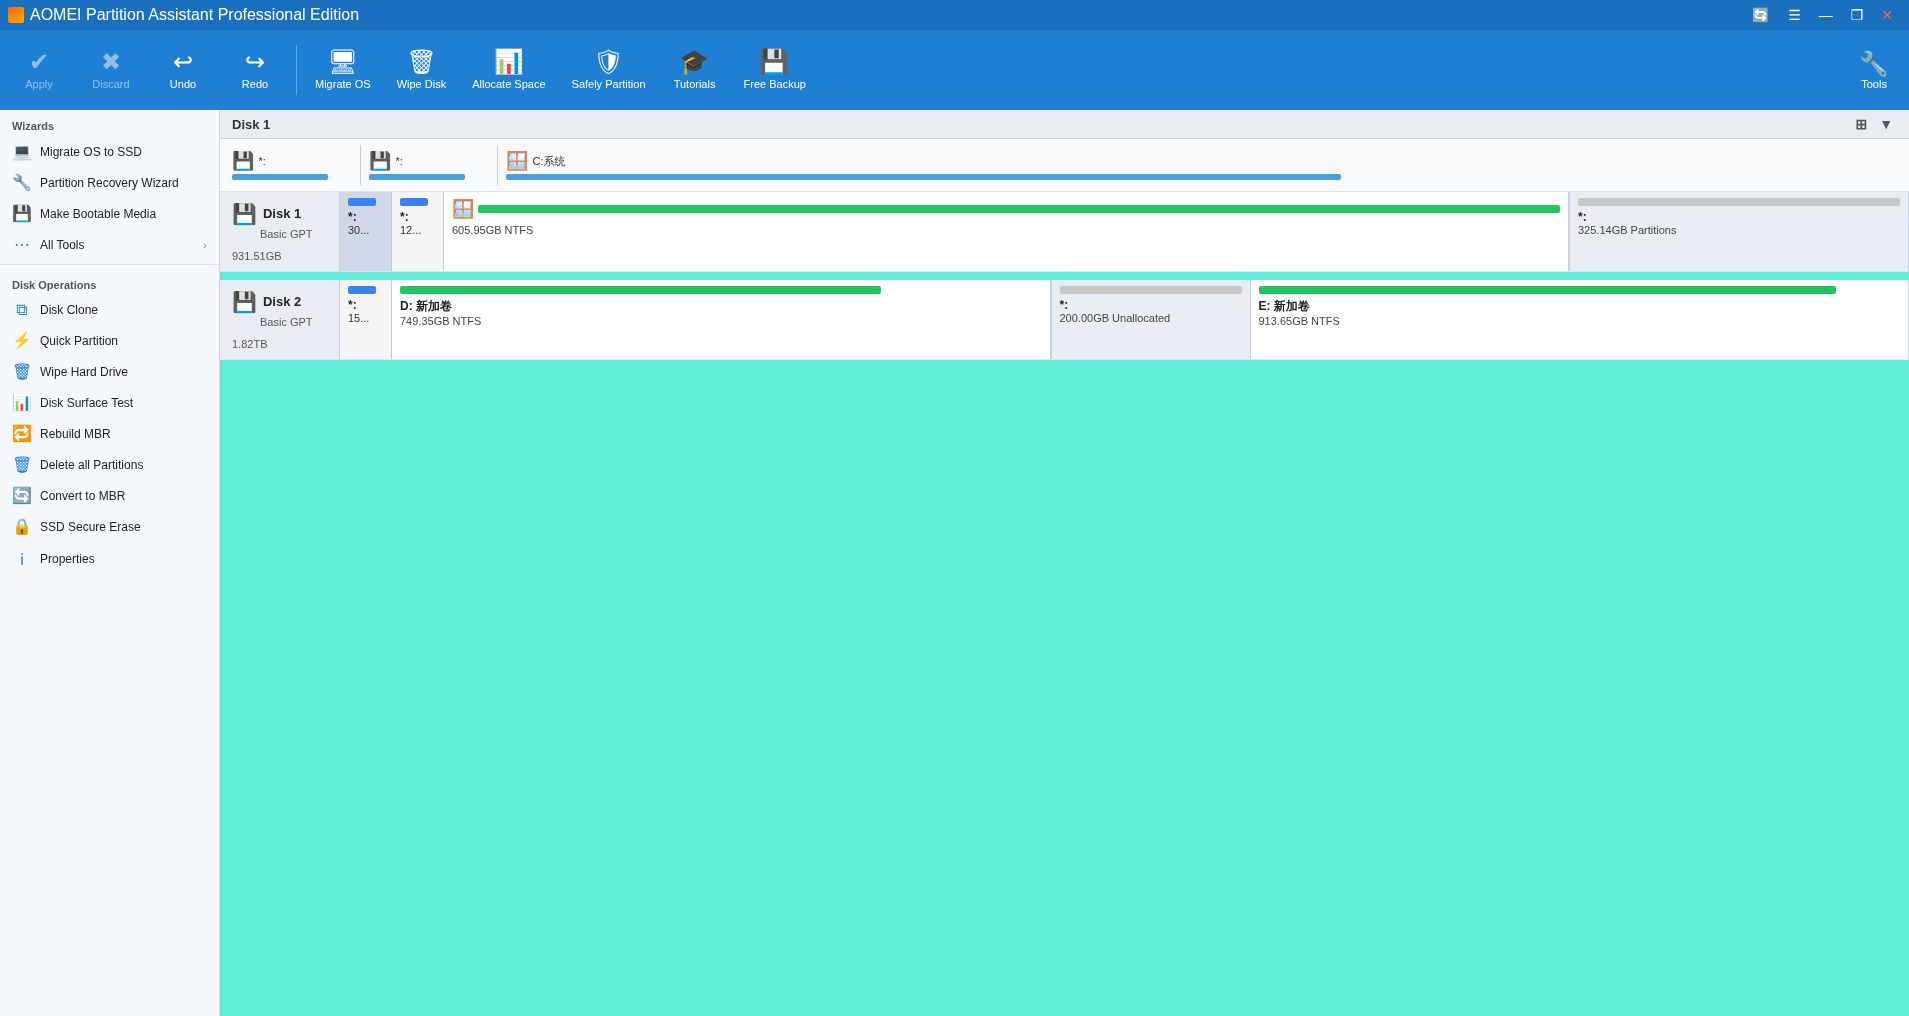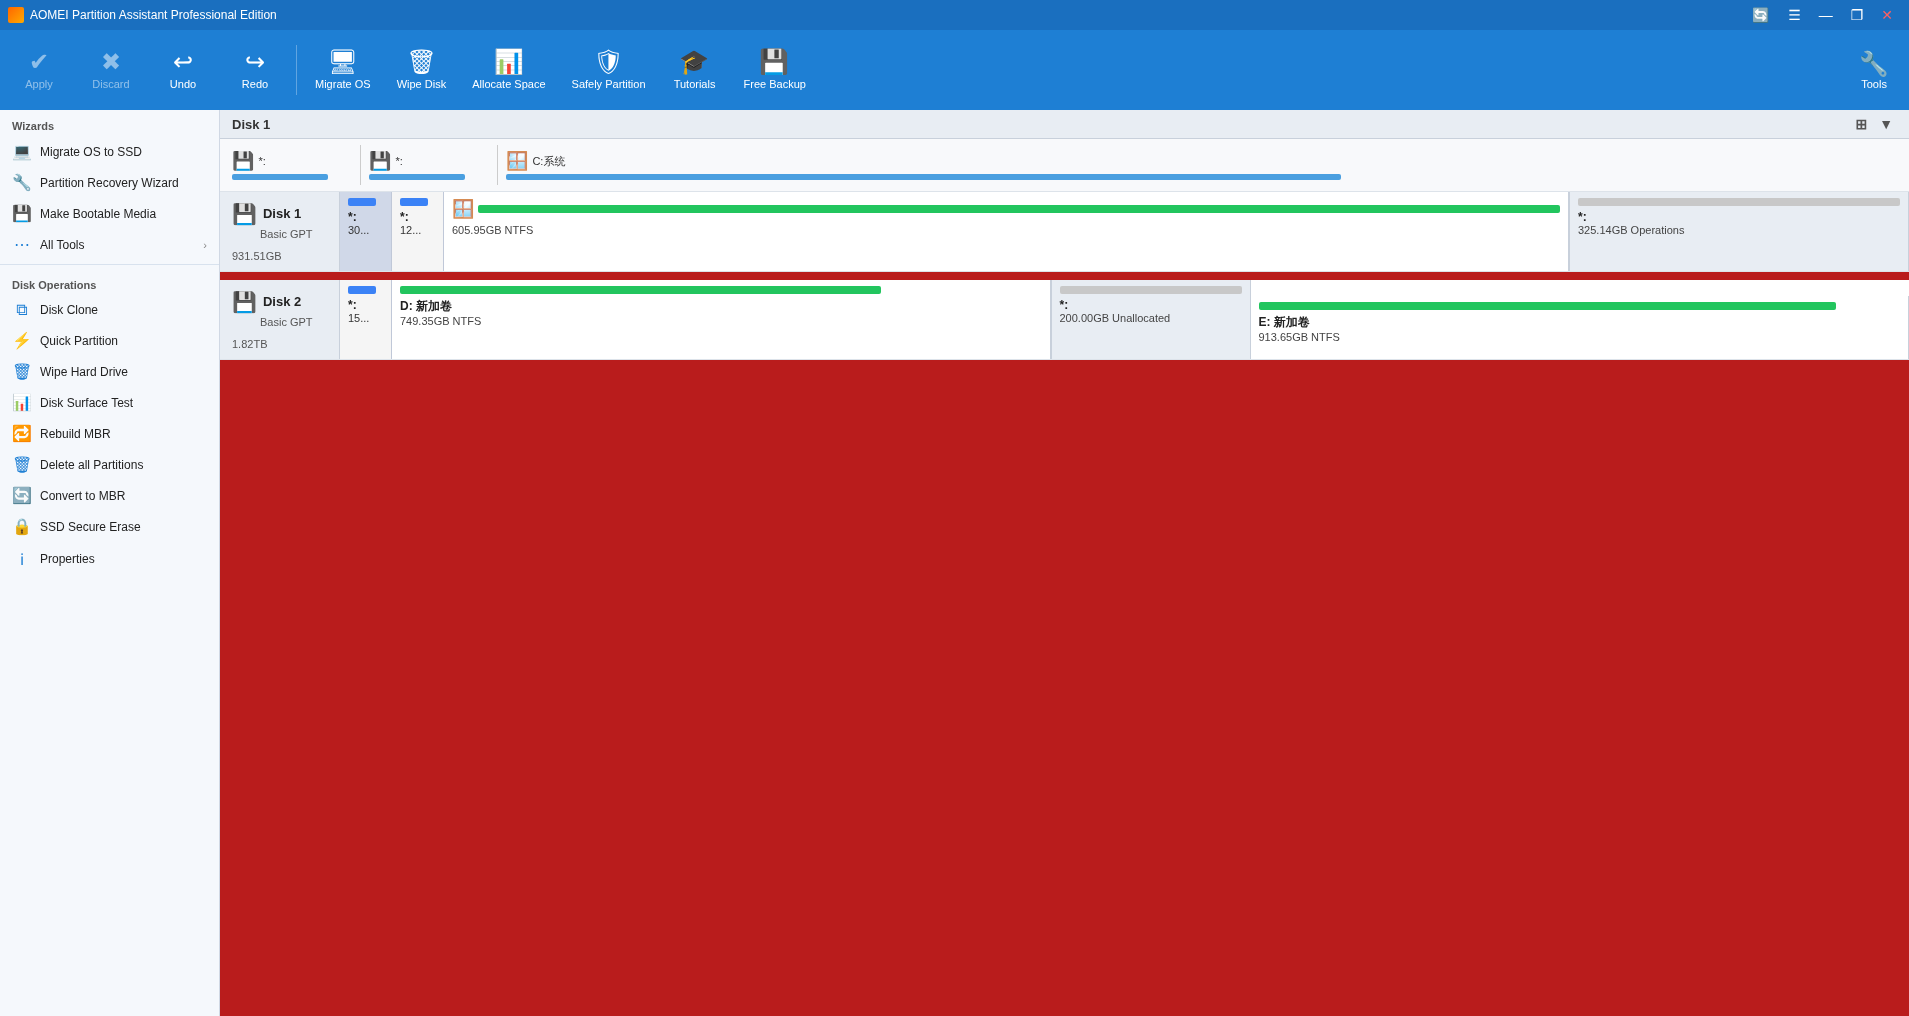--- a/index.html
+++ b/index.html
@@ -4,21 +4,21 @@
   <style>
     * { box-sizing: border-box; margin: 0; padding: 0; font-family: 'Segoe UI', Arial, sans-serif; }
     body { width: 1909px; height: 1016px; overflow: hidden; background: #f0f0f0; }
 
     
     .title-bar {
       display: flex; align-items: center; justify-content: space-between;
       background: #1a6fbf; height: 30px; padding: 0 8px;
     }
     .title-bar-left { display: flex; align-items: center; gap: 6px; }
-    .title-bar-text { color: white; font-size: 12px; font-weight: 500; }
+    .title-bar-text { color: white; font-size: 16px; font-weight: 500; }
     .title-bar-controls { display: flex; gap: 2px; }
     .title-bar-btn { color: white; font-size: 14px; cursor: pointer; padding: 2px 8px; background: transparent; border: none; }
 
     
     .toolbar {
       display: flex; align-items: center; background: #1e7fd4; height: 80px; padding: 0 4px; gap: 2px;
     }
     .toolbar-btn {
       display: flex; flex-direction: column; align-items: center; justify-content: center;
       color: white; cursor: pointer; padding: 6px 12px; border-radius: 4px; min-width: 70px; height: 72px;
@@ -46,21 +46,21 @@
     }
     .sidebar-item {
       display: flex; align-items: center; gap: 8px; padding: 6px 12px;
       cursor: pointer; font-size: 12px; color: #222;
     }
     .sidebar-item .s-icon { font-size: 16px; color: #1e7fd4; width: 20px; text-align: center; flex-shrink: 0; }
     .sidebar-item-arrow { margin-left: auto; color: #888; font-size: 11px; }
     .sidebar-divider { height: 1px; background: #d8e2ee; margin: 4px 0; }
 
     
-    .content-area { flex: 1; background: #b91c1c; overflow: auto; padding: 0; }
+    .content-area { flex: 1; background: #5eead4; overflow: auto; padding: 0; }
 
     
     .disk-panel { background: white; margin: 0; padding: 0; }
     .disk-panel-header {
       display: flex; align-items: center; justify-content: space-between;
       background: #e8edf3; padding: 4px 12px; font-size: 13px; font-weight: 600; color: #333;
       border-bottom: 1px solid #c8d0db;
     }
     .disk-panel-header-icons { display: flex; gap: 4px; }
     .disk-panel-header-icons span { cursor: pointer; font-size: 14px; color: #555; padding: 2px 4px; }
@@ -300,21 +300,21 @@
             <div style="display:flex;align-items:center;gap:4px;margin-bottom:4px;">
               <span style="font-size:18px;">🪟</span>
               <div style="flex:1;background:#22c55e;height:8px;border-radius:2px;"></div>
             </div>
             <div class="part-size">605.95GB NTFS</div>
           </div>
 
           <div class="partition-seg" style="flex:0 0 340px;background:#e8edf3;border-left:1px solid #c8d0db;">
             <div style="background:#c8c8c8;height:8px;border-radius:2px;width:100%;margin-bottom:4px;"></div>
             <div class="part-label">*:</div>
-            <div class="part-size">325.14GB Operations</div>
+            <div class="part-size">325.14GB Partitions</div>
           </div>
         </div>
       </div>
     </div>
 
     <div class="disk-panel" style="margin-top:8px;">
 
       <div class="disk-row">
         <div class="disk-info">
           <div class="disk-info-header">
@@ -337,21 +337,21 @@
             <div class="part-label">D: 新加卷</div>
             <div class="part-size">749.35GB NTFS</div>
           </div>
 
           <div class="partition-seg" style="flex:0 0 200px;background:#e8edf3;border-left:1px solid #c8d0db;border-right:1px solid #c8d0db;">
             <div style="background:#c8c8c8;height:8px;border-radius:2px;width:100%;margin-bottom:4px;"></div>
             <div class="part-label">*:</div>
             <div class="part-size">200.00GB Unallocated</div>
           </div>
 
-          <div class="partition-seg" style="flex:1 1 auto;background:#fff;margin-top:16px;">
+          <div class="partition-seg" style="flex:1 1 auto;background:#fff;">
             <div style="background:#22c55e;height:8px;border-radius:2px;width:90%;margin-bottom:4px;"></div>
             <div class="part-label">E: 新加卷</div>
             <div class="part-size">913.65GB NTFS</div>
           </div>
         </div>
       </div>
     </div>
 
   </div>
 

